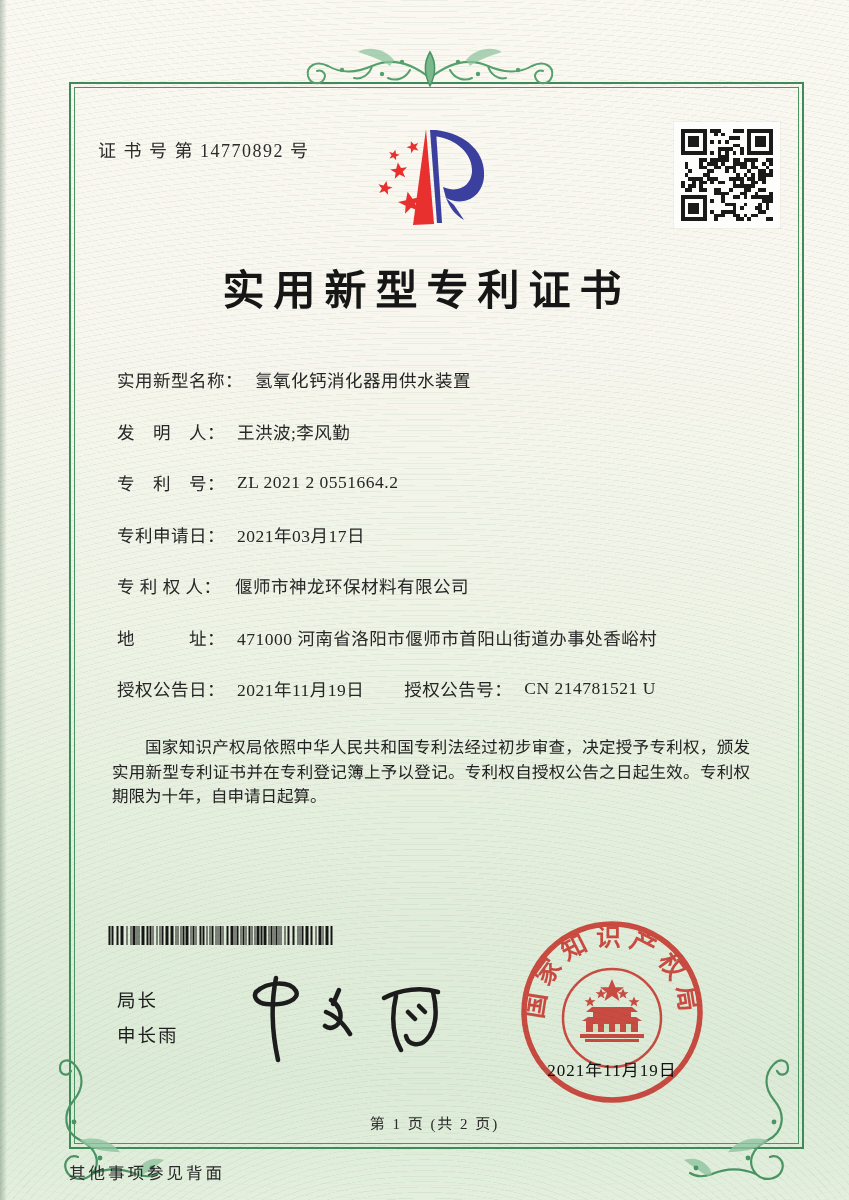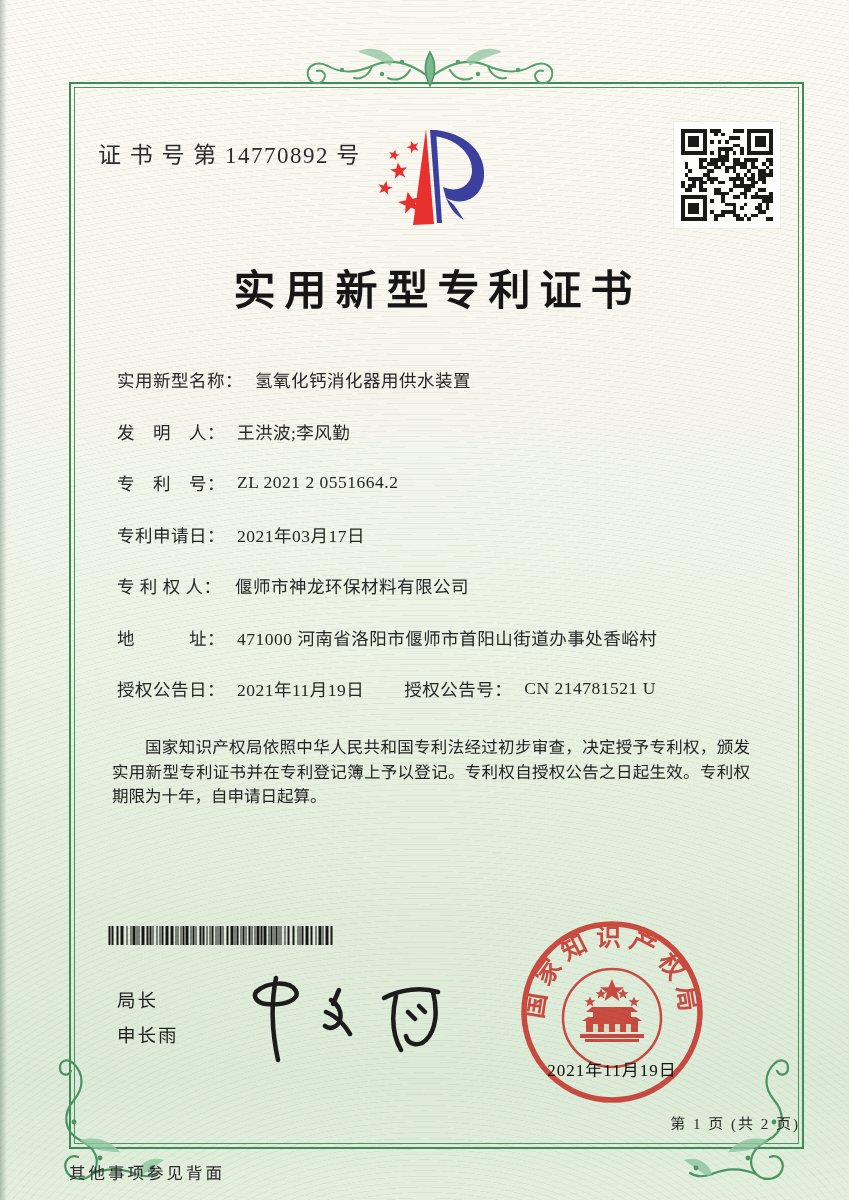--- a/index.html
+++ b/index.html
@@ -11,43 +11,43 @@
       repeating-radial-gradient(120% 70% at 50% -15%, rgba(150,180,140,0.05) 0 1px, rgba(0,0,0,0) 1px 8px),
       linear-gradient(180deg,#faf8f0 0%,#f8f6ee 28%,#eef3e6 52%,#e1edda 76%,#dcead7 90%,#e4efde 100%);
   }
   .page::before{content:"";position:absolute;left:0;top:0;width:7px;height:100%;
     background:linear-gradient(90deg,rgba(45,80,55,0.30),rgba(45,80,55,0.0));pointer-events:none;}
   
   .frame{position:absolute;left:69px;top:82px;width:731px;height:1063px;
     border:2.5px solid #3e8a58;}
   .frame::before{content:"";position:absolute;left:3px;top:3px;right:3px;bottom:3px;
     border:1.5px solid #4a9464;}
-  .cert-no{position:absolute;left:98px;top:136px;font-size:23px;letter-spacing:1.5px;color:#2b2b2b;}
+  .cert-no{position:absolute;left:98px;top:136px;font-size:18px;letter-spacing:1.5px;color:#2b2b2b;}
   .logo{position:absolute;left:366px;top:124px;}
   .qr-wrap{position:absolute;left:674px;top:122px;width:106px;height:106px;background:#fdfdfb;
     box-shadow:0 0 0 1px rgba(0,0,0,0.03);}
   .qr-wrap svg{position:absolute;left:7px;top:7px;}
-  .title{position:absolute;left:72px;width:731px;top:256px;margin:0;text-align:center;
+  .title{position:absolute;left:61px;width:731px;top:256px;margin:0;text-align:center;
     font-size:42px;font-weight:700;letter-spacing:9px;color:#161616;}
   .fields{position:absolute;left:117px;top:354px;width:640px;font-size:17.5px;}
   .row{height:51.5px;display:flex;align-items:center;white-space:nowrap;}
   .lbl{display:inline-block;min-width:106px;letter-spacing:0.5px;}
   .val{margin-left:12px;letter-spacing:0.5px;}
   .grant-lbl{margin-left:40px;}
   .paras{position:absolute;left:112px;top:736px;width:638px;font-size:16.5px;line-height:24.6px;
     text-align:justify;color:#222;}
   .paras p{margin:0 0 3px 0;text-indent:2em;}
   .barcode{position:absolute;left:107px;top:926px;}
   .officer{position:absolute;left:117px;top:986px;font-size:18.5px;color:#1d1d1d;}
   .officer div{margin-bottom:9px;letter-spacing:2px;}
   .signature{position:absolute;left:236px;top:968px;}
   .seal{position:absolute;left:512px;top:912px;mix-blend-mode:multiply;opacity:0.93;}
   .seal-date{position:absolute;left:512px;top:1056px;width:200px;text-align:center;
     font-size:17px;letter-spacing:1px;color:#111;z-index:3;}
-  .page-no{position:absolute;left:69px;width:731px;top:1112px;text-align:right;
+  .page-no{position:absolute;left:69px;width:731px;top:1112px;text-align:center;
     font-size:15px;letter-spacing:2px;color:#2b2b2b;}
   .back-note{position:absolute;left:69px;width:731px;top:1160px;
     font-size:16.5px;letter-spacing:3px;color:#2a2a2a;}
   .orn-top{position:absolute;left:298px;top:44px;}
   .orn-corner{position:absolute;top:1040px;}
   .orn-corner.left{left:40px;}
   .orn-corner.right{left:658px;transform:scaleX(-1);}
 </style>
 </head>
 <body>

